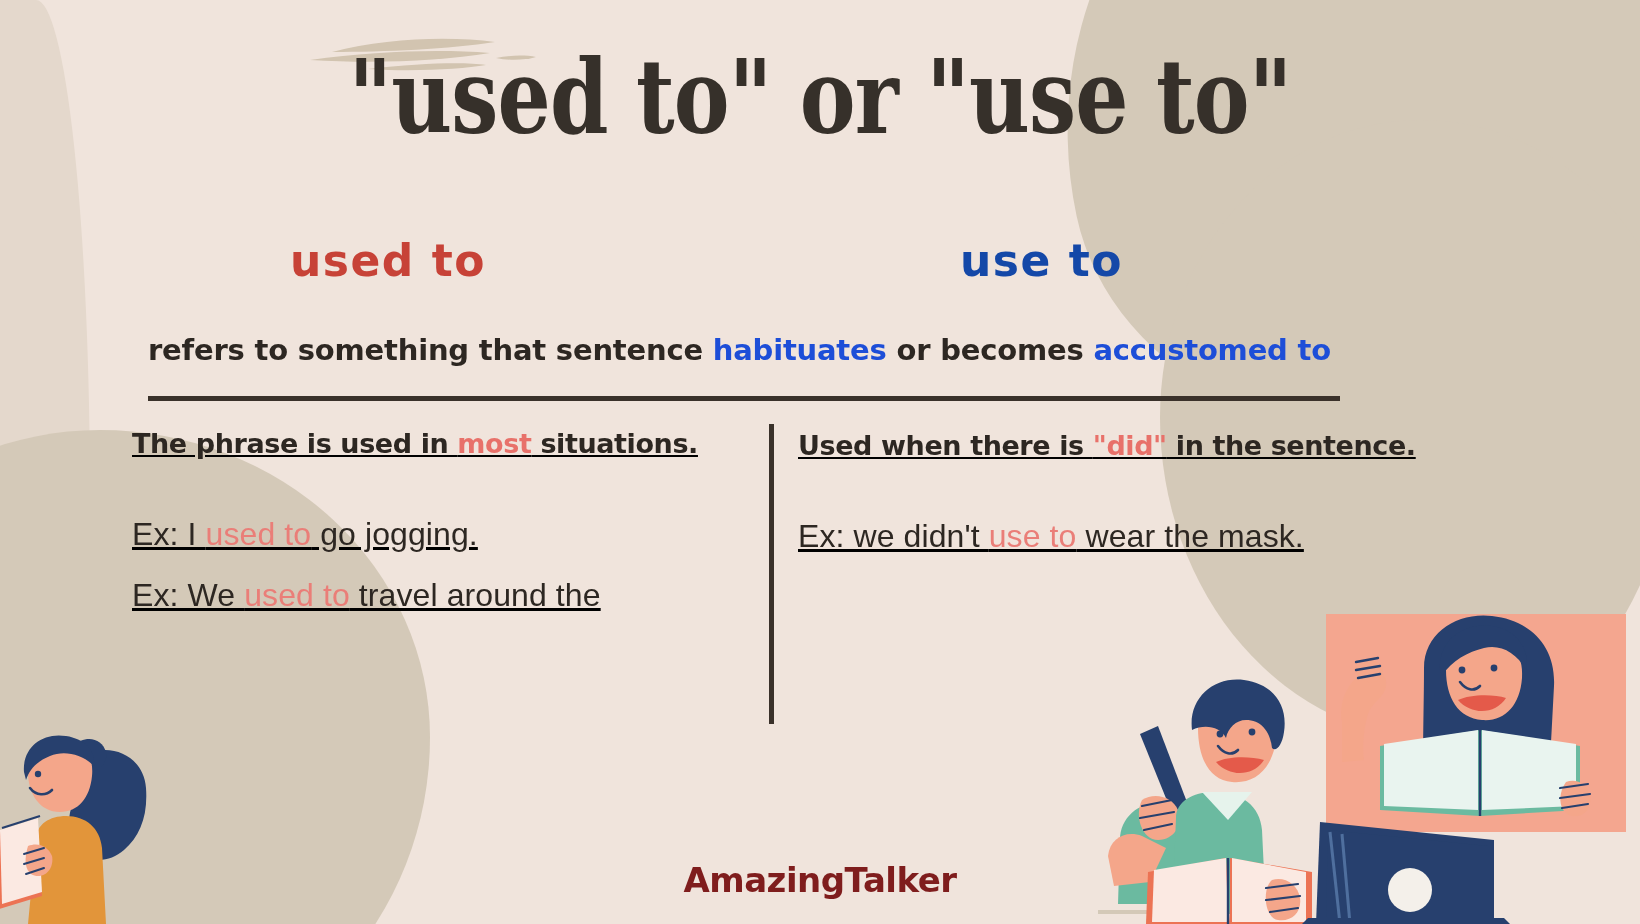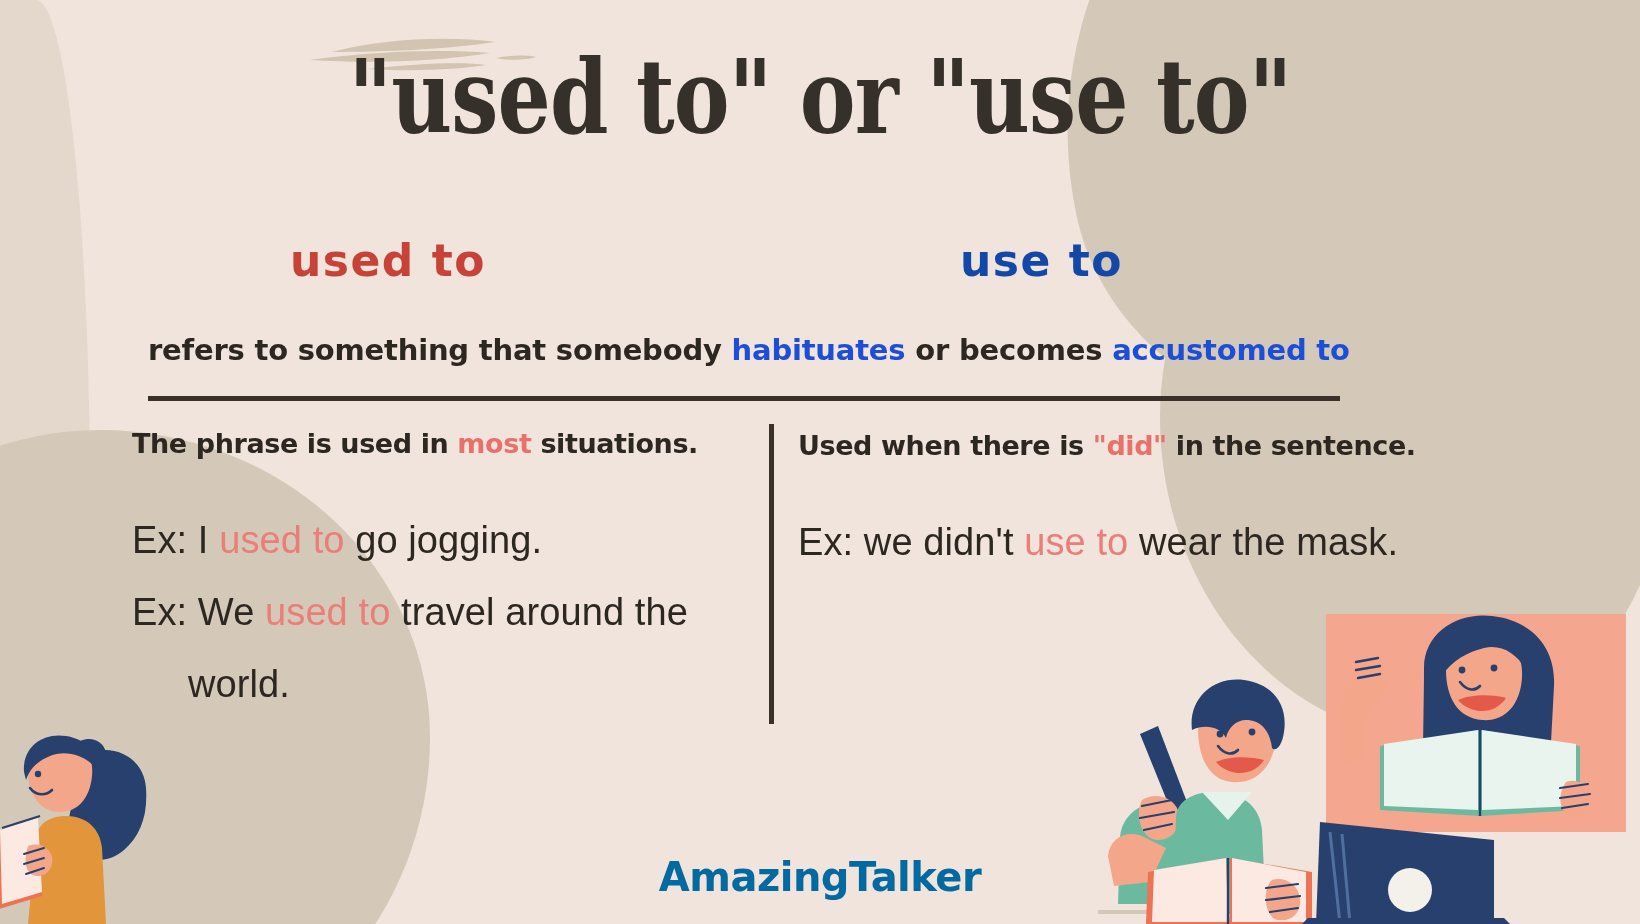--- a/index.html
+++ b/index.html
@@ -87,55 +87,55 @@
   }
 
   
   .vdivider {
     position:absolute; z-index:3;
     left:769px; top:424px; width:5px; height:300px;
     background:#3a312a;
   }
 
   
-  .col { position:absolute; z-index:3; }
+  .col { position:absolute; z-index:3;text-decoration:underline; }
   .col.left  { left:132px; top:428px; width:620px; }
   .col.right { left:798px; top:430px; width:680px; }
 
   .col-statement {
     font-family:"DejaVu Sans", sans-serif;
     font-weight:700;
     font-size:27px;
     color:#2d2722;
     letter-spacing:-.4px;
     white-space:nowrap;
   }
   .col-statement .hl { color:#e8716a; }
 
   .examples { margin-top:45px; }
   .example {
     font-family:"Liberation Sans", sans-serif;
     font-weight:400;
-    font-size:38px;
+    font-size:32px;
     color:#2d2722;
     line-height:1.9;
     letter-spacing:.1px;
   }
   .example .hl { color:#ea7e78; }
   .example .indent { display:inline-block; padding-left:56px; }
 
   
   .brand {
     position:absolute; z-index:6;
     left:0; right:0; bottom:24px;
     text-align:center;
     font-family:"DejaVu Sans", sans-serif;
     font-weight:700;
-    font-size:40px;
-    color:#0369a1;
+    font-size:34px;
+    color:#7f1d1d;
     letter-spacing:-.5px;
   }
 
   
   .illus { position:absolute; z-index:4; }
   .illus-left   { left:-6px; bottom:0; }
   .illus-right  { right:0; bottom:0; }
 </style>
 </head>
 <body>
@@ -153,36 +153,35 @@
     <path d="M206 36 C220 33, 236 33, 246 35 C236 38, 220 39, 206 36 Z" fill="#cdbfa9"></path>
     <path d="M78 47 C130 41, 175 40, 196 43 C172 47, 126 50, 78 47 Z" fill="#cdbfa9"></path>
   </svg>
 
   <div class="title">"used to" or "use to"</div>
 
   <div class="col-head left" style="color: rgb(199, 66, 55);">used to</div>
   <div class="col-head right" style="color: rgb(20, 72, 168);">use to</div>
 
   <div class="subtitle">
-    <span>refers to something that somebody </span><span class="hl">habituates</span><span> or becomes </span><span class="hl">accustomed to</span>
+    <span>refers to something that sentence </span><span class="hl">habituates</span><span> or becomes </span><span class="hl">accustomed to</span>
   </div>
   <div class="rule"></div>
   <div class="vdivider"></div>
 
   <div class="col left">
     <div class="col-statement">
       <span>The phrase is used in </span><span class="hl">most</span><span> situations.</span>
     </div>
     <div class="examples">
       <div class="example">
         <span>Ex: I </span><span class="hl">used to</span><span> go jogging.</span>
       </div>
       <div class="example">
         <span>Ex: We </span><span class="hl">used to</span><span> travel around the</span>
-        <div><span class="indent">world.</span></div>
       </div>
     </div>
   </div>
 
   <div class="col right">
     <div class="col-statement">
       <span>Used when there is </span><span class="hl">"did"</span><span> in the sentence.</span>
     </div>
     <div class="examples">
       <div class="example">

